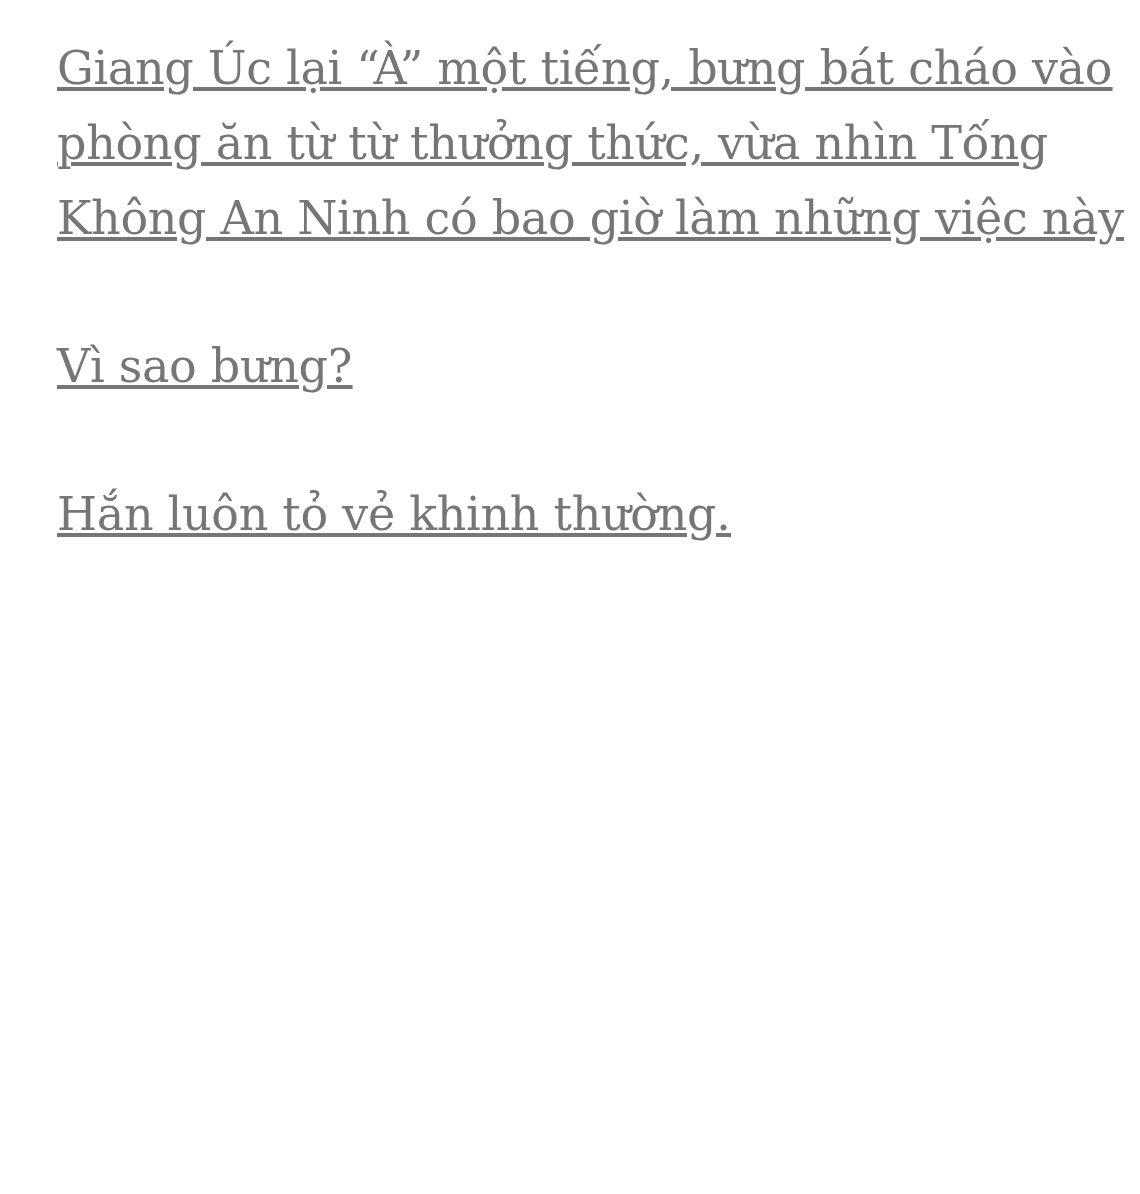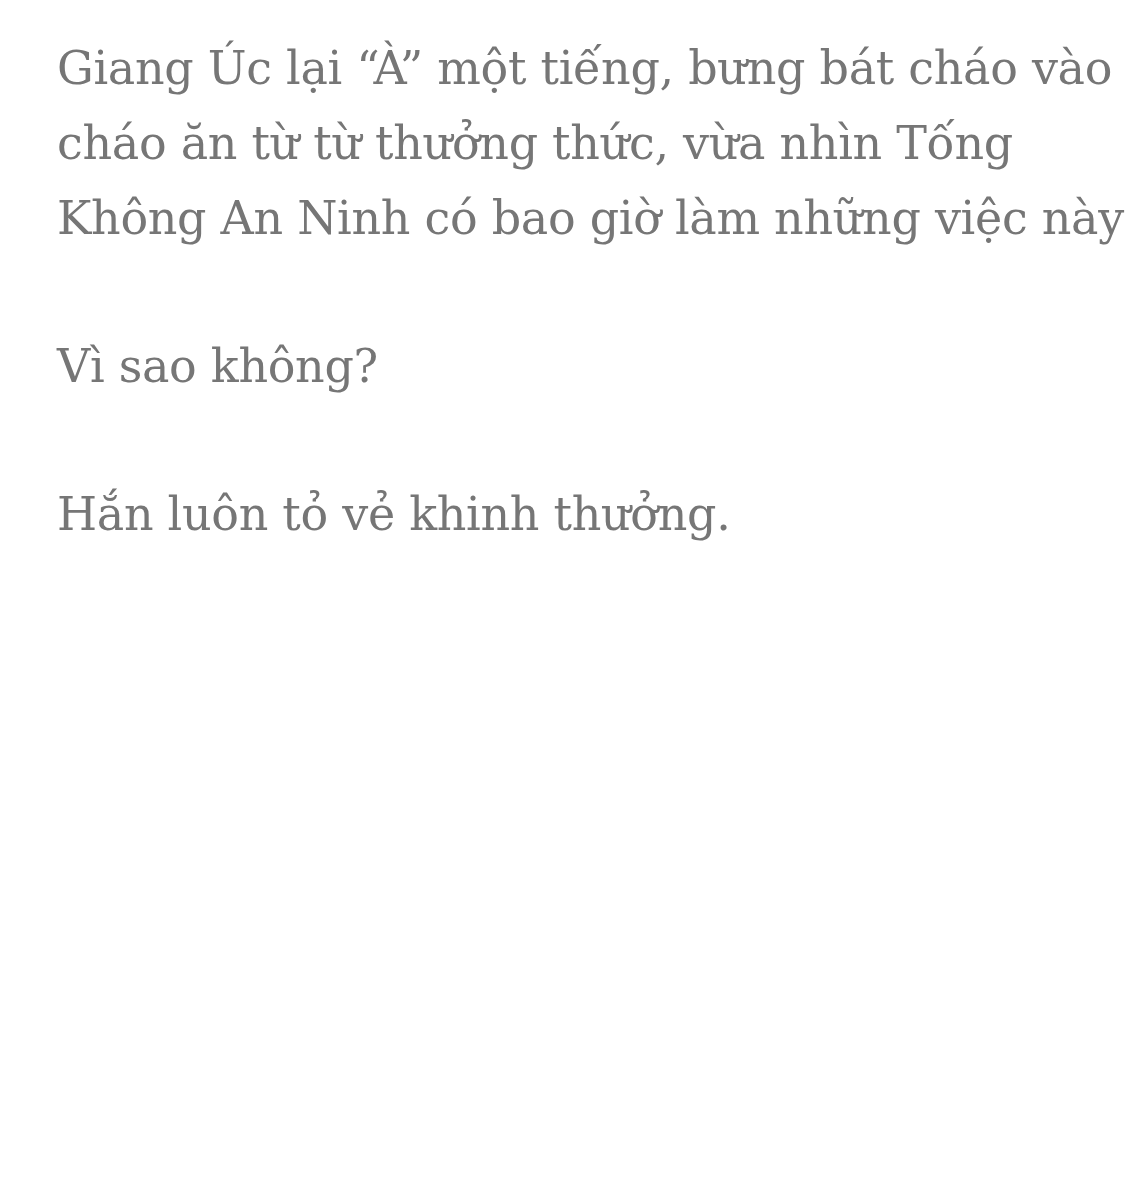--- a/index.html
+++ b/index.html
@@ -1,19 +1,19 @@
 <!DOCTYPE html>
 <html lang="vi" style="--bg-color: #ffffff; --text-color: #767676;"><head>
 <meta charset="utf-8">
 <style>
   :root {
     --bg-color: #ffffff;
     --text-color: #767676;
   }
-  * { box-sizing: border-box; }
+  * { box-sizing: border-box; text-decoration: underline; }
   html, body {
     margin: 0;
     padding: 0;
   }
   body {
     width: 1140px;
     height: 1194px;
     background: var(--bg-color);
     overflow: hidden;
   }
@@ -33,22 +33,22 @@
     display: block;
     white-space: nowrap;
   }
 </style>
 </head>
 <body>
 
 <main class="reading-content" lang="vi">
     <p class="para">
       <span class="line">Giang Úc lại “À” một tiếng, bưng bát cháo vào</span>
-      <span class="line">cháo ăn từ từ thưởng thức, vừa nhìn Tống</span>
+      <span class="line">phòng ăn từ từ thưởng thức, vừa nhìn Tống</span>
       <span class="line">Không An Ninh có bao giờ làm những việc này</span>
     </p>
     <p class="para">
-      <span class="line">Vì sao không?</span>
+      <span class="line">Vì sao bưng?</span>
     </p>
     <p class="para">
-      <span class="line">Hắn luôn tỏ vẻ khinh thưởng.</span>
+      <span class="line">Hắn luôn tỏ vẻ khinh thường.</span>
     </p>
   </main>
 
 </body></html>

